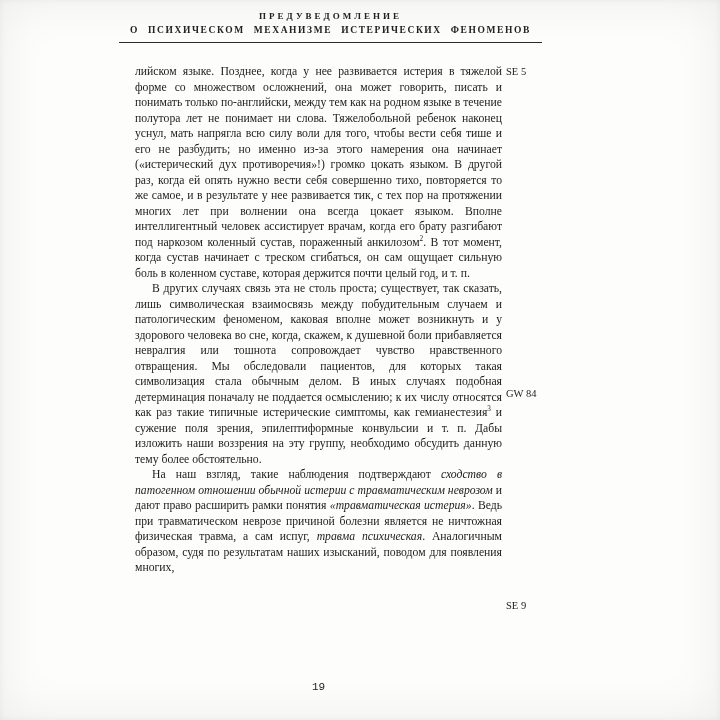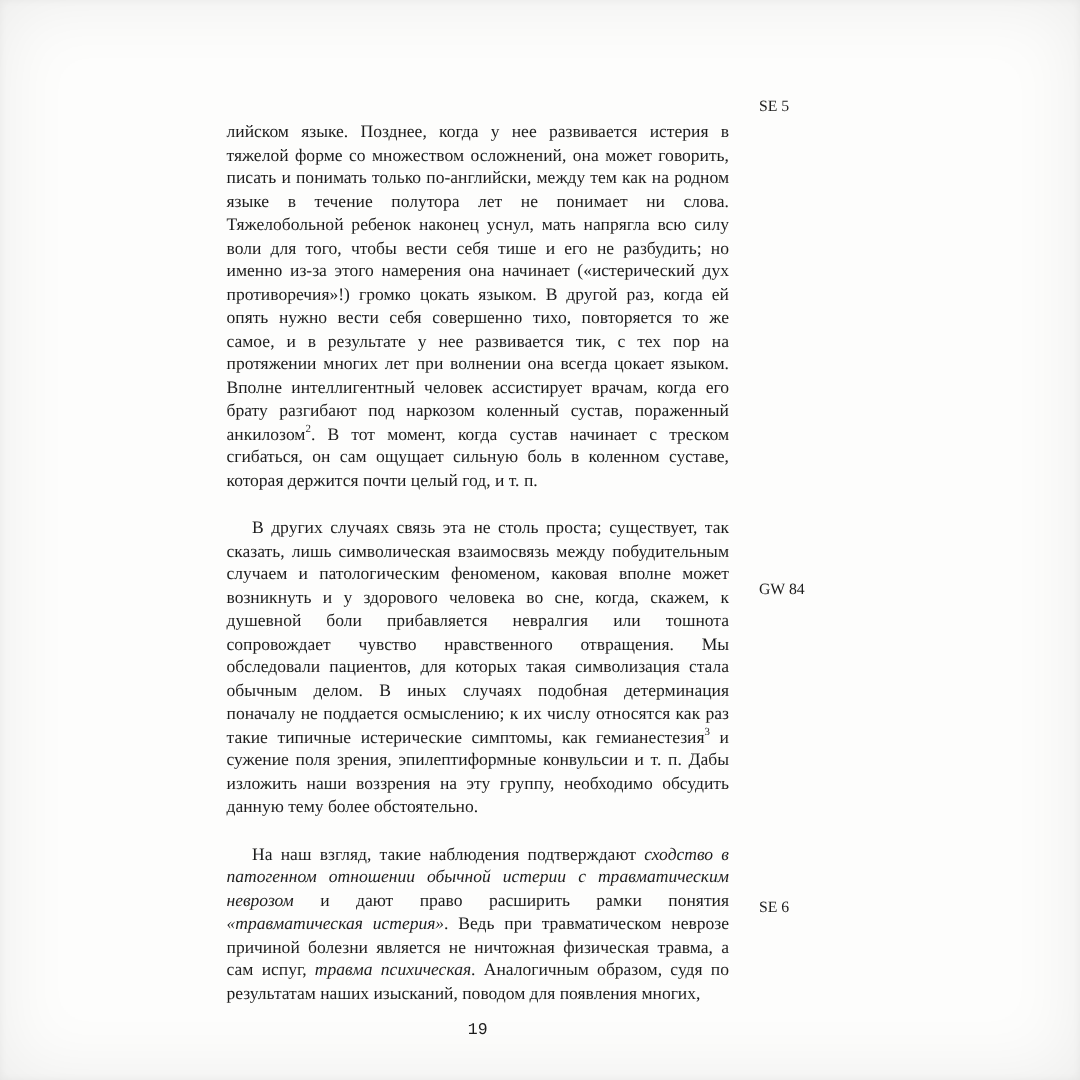--- a/index.html
+++ b/index.html
@@ -46,21 +46,21 @@
     top: 64px;
     left: 135px;
     width: 367px;
     font-size: 11.7px;
     line-height: 15.5px;
     text-align: justify;
     hyphens: auto;
     -webkit-hyphens: auto;
   }
   .body-text p {
-    margin: 16px;
+    margin: 0;
     padding: 0;
   }
   .body-text p.indent {
     text-indent: 17px;
   }
   .body-text em {
     font-style: italic;
   }
   .body-text sup {
     font-size: 0.62em;
@@ -86,26 +86,30 @@
     font-size: 11px;
     color: #1c1c1c;
     font-family: Liberation Mono, monospace;
   }
 </style>
 </head>
 <body>
 
 <div class="page">
 
+  <header class="running-head">
+    <div class="rh-line1">ПРЕДУВЕДОМЛЕНИЕ</div>
+    <div class="rh-line2">О ПСИХИЧЕСКОМ МЕХАНИЗМЕ ИСТЕРИЧЕСКИХ ФЕНОМЕНОВ</div>
+  </header>
 
   <main class="body-text" lang="ru">
       <p class=""><span>лийском языке. Позднее, когда у нее развивается истерия в тяжелой форме со множеством осложнений, она может говорить, писать и понимать только по-английски, между тем как на родном языке в течение полутора лет не понимает ни слова. Тяжелобольной ребенок наконец уснул, мать напрягла всю силу воли для того, чтобы вести себя тише и его не разбудить; но именно из-за этого намерения она начинает («истерический дух противоречия»!) громко цокать языком. В другой раз, когда ей опять нужно вести себя совершенно тихо, повторяется то же самое, и в результате у нее развивается тик, с тех пор на протяжении многих лет при волнении она всегда цокает языком. Вполне интеллигентный человек ассистирует врачам, когда его брату разгибают под наркозом коленный сустав, пораженный анкилозом</span><sup>2</sup><span>. В тот момент, когда сустав начинает с треском сгибаться, он сам ощущает сильную боль в коленном суставе, которая держится почти целый год, и т. п.</span></p>
       <p class="indent"><span>В других случаях связь эта не столь проста; существует, так сказать, лишь символическая взаимосвязь между побудительным случаем и патологическим феноменом, каковая вполне может возникнуть и у здорового человека во сне, когда, скажем, к душевной боли прибавляется невралгия или тошнота сопровождает чувство нравственного отвращения. Мы обследовали пациентов, для которых такая символизация стала обычным делом. В иных случаях подобная детерминация поначалу не поддается осмыслению; к их числу относятся как раз такие типичные истерические симптомы, как гемианестезия</span><sup>3</sup><span> и сужение поля зрения, эпилептиформные конвульсии и т. п. Дабы изложить наши воззрения на эту группу, необходимо обсудить данную тему более обстоятельно.</span></p>
       <p class="indent"><span>На наш взгляд, такие наблюдения подтверждают </span><em>сходство в патогенном отношении обычной истерии с травматическим неврозом</em><span> и дают право расширить рамки понятия </span><em>«травматическая истерия»</em><span>. Ведь при травматическом неврозе причиной болезни является не ничтожная физическая травма, а сам испуг, </span><em>травма психическая</em><span>. Аналогичным образом, судя по результатам наших изысканий, поводом для появления многих,</span></p>
     </main>
 
   <span class="margin-note mn-1">SE 5</span>
   <span class="margin-note mn-2">GW 84</span>
-  <span class="margin-note mn-3">SE 6</span>
+  <span class="margin-note mn-3">SE 9</span>
 
   <footer class="page-number">19</footer>
 
 </div>
 
 </body></html>

